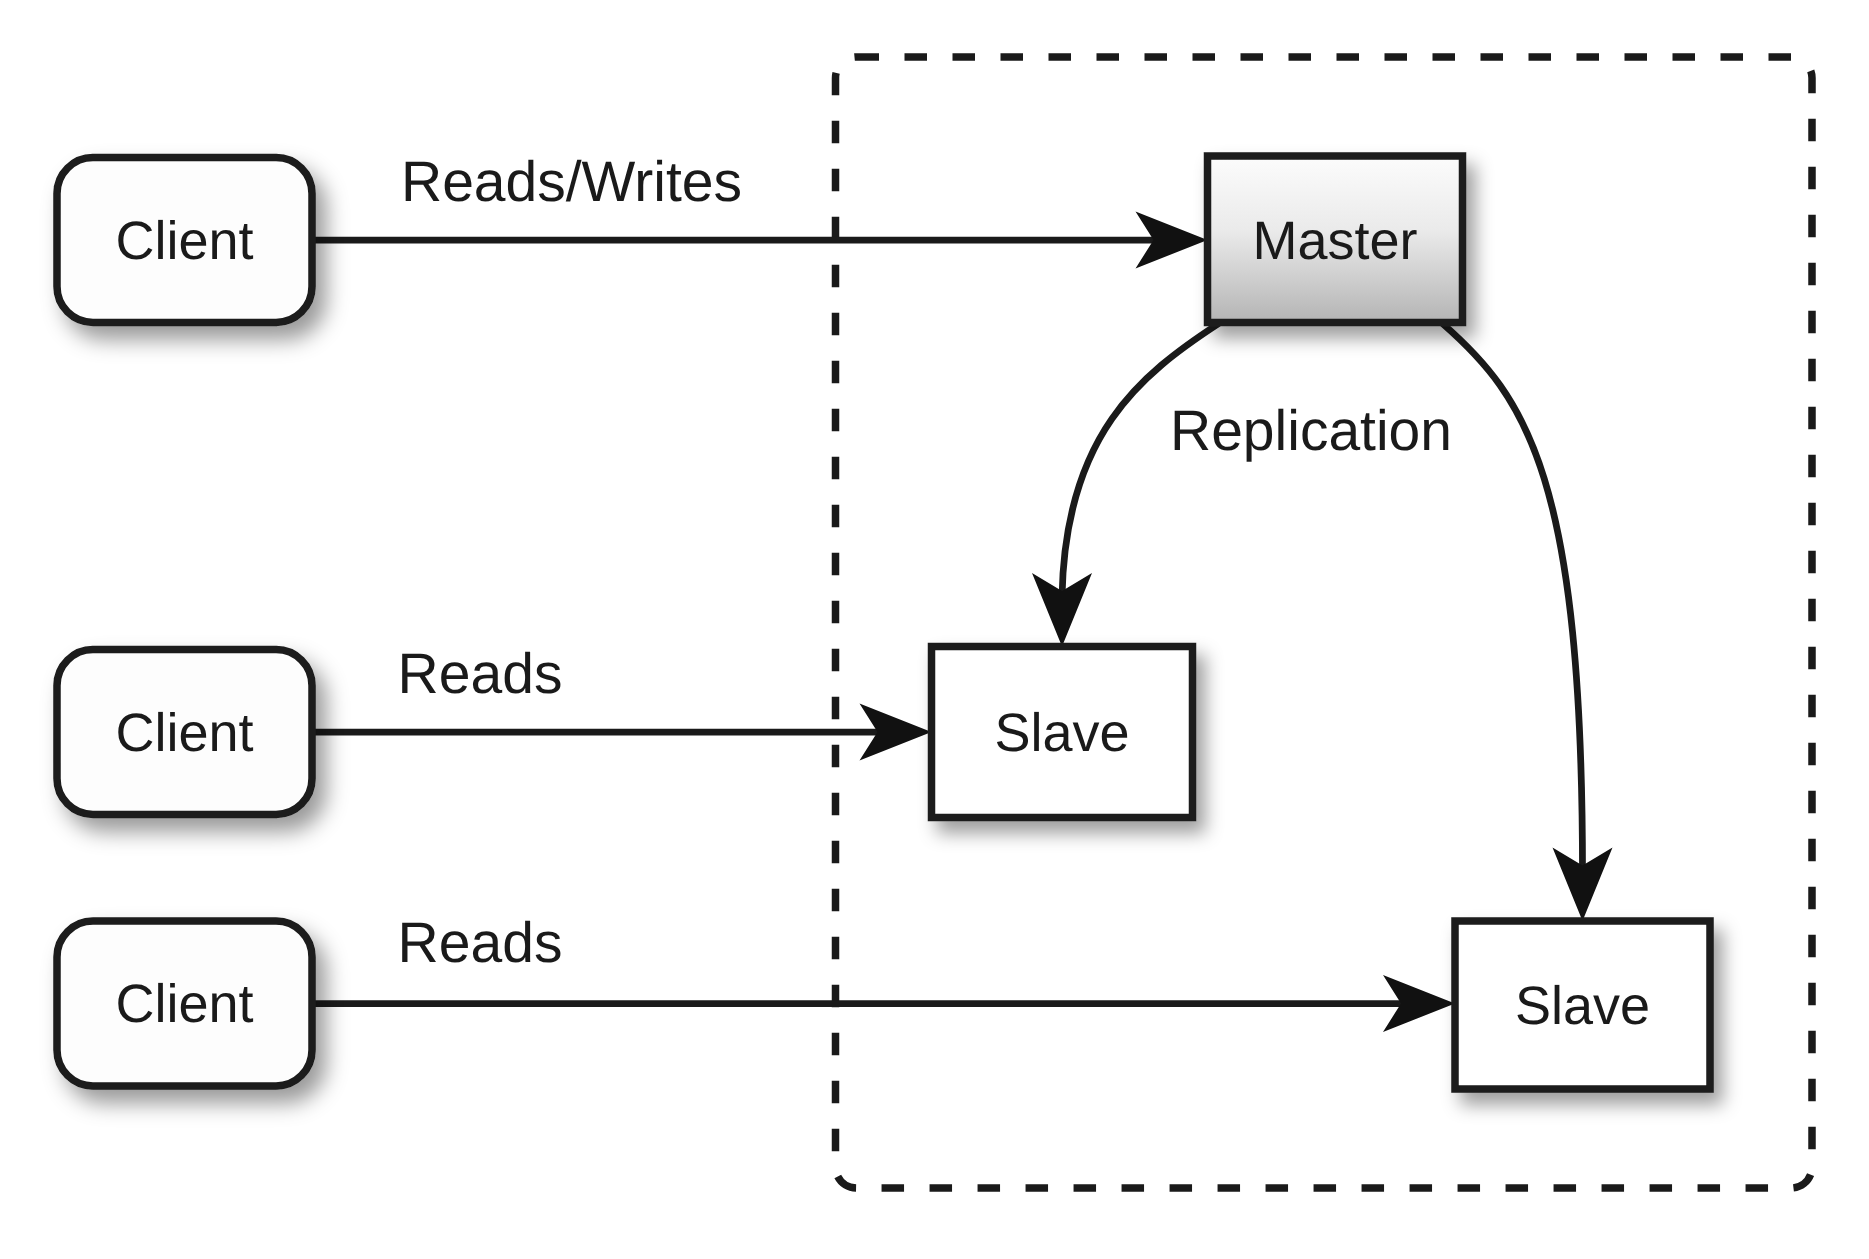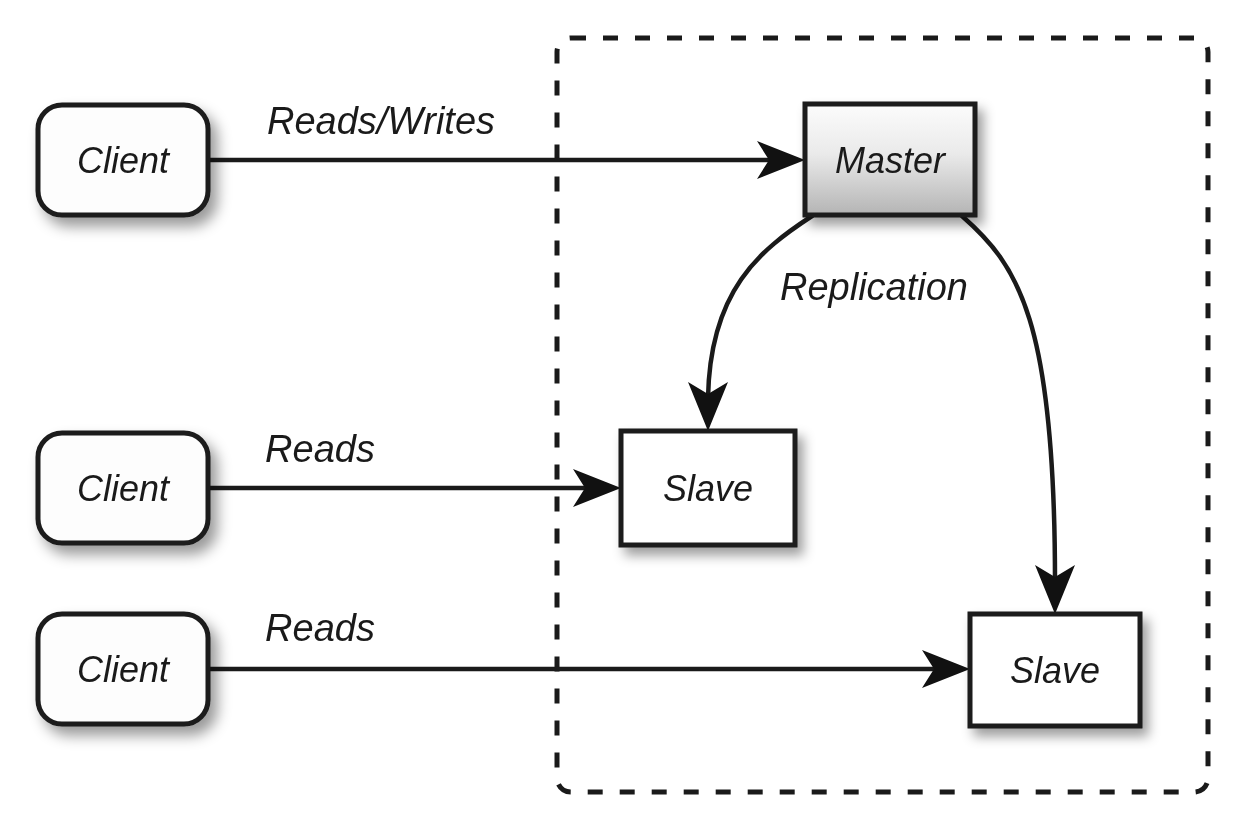--- a/index.html
+++ b/index.html
@@ -10,21 +10,20 @@
   }
   body {
     font-family: "Liberation Sans", sans-serif;
   }
   #diagram-root {
     position: relative;
     width: 1246px;
     height: 839px;
     background: #ffffff;
     overflow: hidden;
-    font-style: italic;
   }
   #diagram-svg {
     position: absolute;
     left: 0;
     top: 0;
     width: 1246px;
     height: 839px;
     display: block;
   }
   .node-label {

